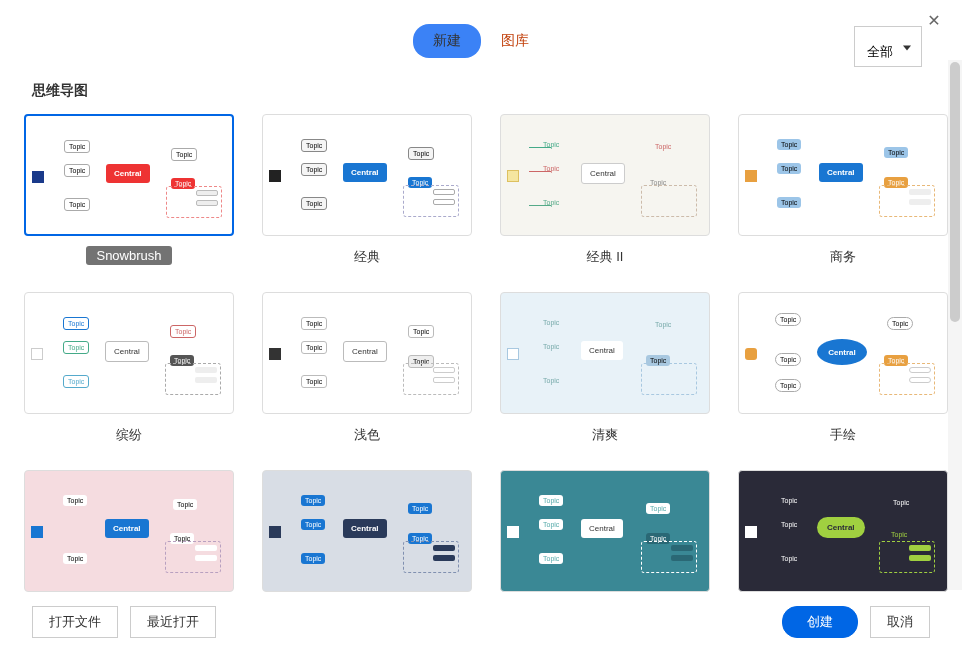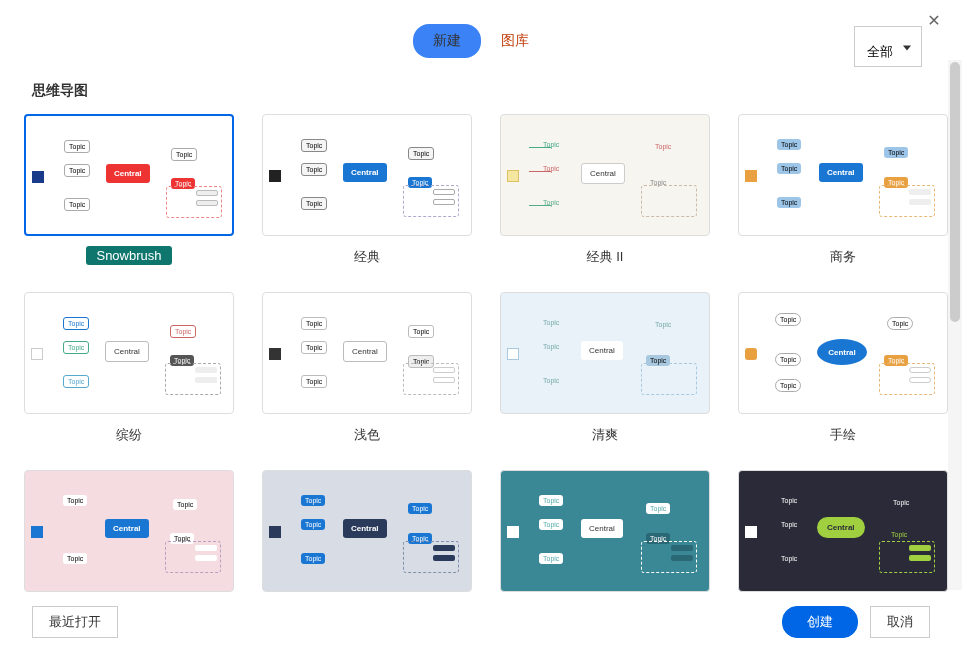--- a/index.html
+++ b/index.html
@@ -103,21 +103,21 @@
     .card.selected .thumb {
       border: 2px solid #0066e5;
     }
     .label {
       font-size: 13px;
       color: #333;
       padding: 2px 10px;
       border-radius: 3px;
     }
     .card.selected .label {
-      background: #0f766e;
+      background: #737373;
       color: #fff;
     }
     .footer {
       position: absolute;
       bottom: 0;
       left: 0;
       right: 0;
       height: 52px;
       display: flex;
       align-items: center;
@@ -553,19 +553,20 @@
         <div class="label">活力</div>
       </div>
     </div>
 </div>
 
 <div class="scrollbar-track"></div>
 <div class="scrollbar-thumb"></div>
 
 <div class="footer">
   <div class="footer-left">
+    <button class="btn">打开文件</button>
     <button class="btn">最近打开</button>
   </div>
   <div class="footer-right">
     <button class="btn primary">创建</button>
     <button class="btn">取消</button>
   </div>
 </div>
 
 </body></html>

